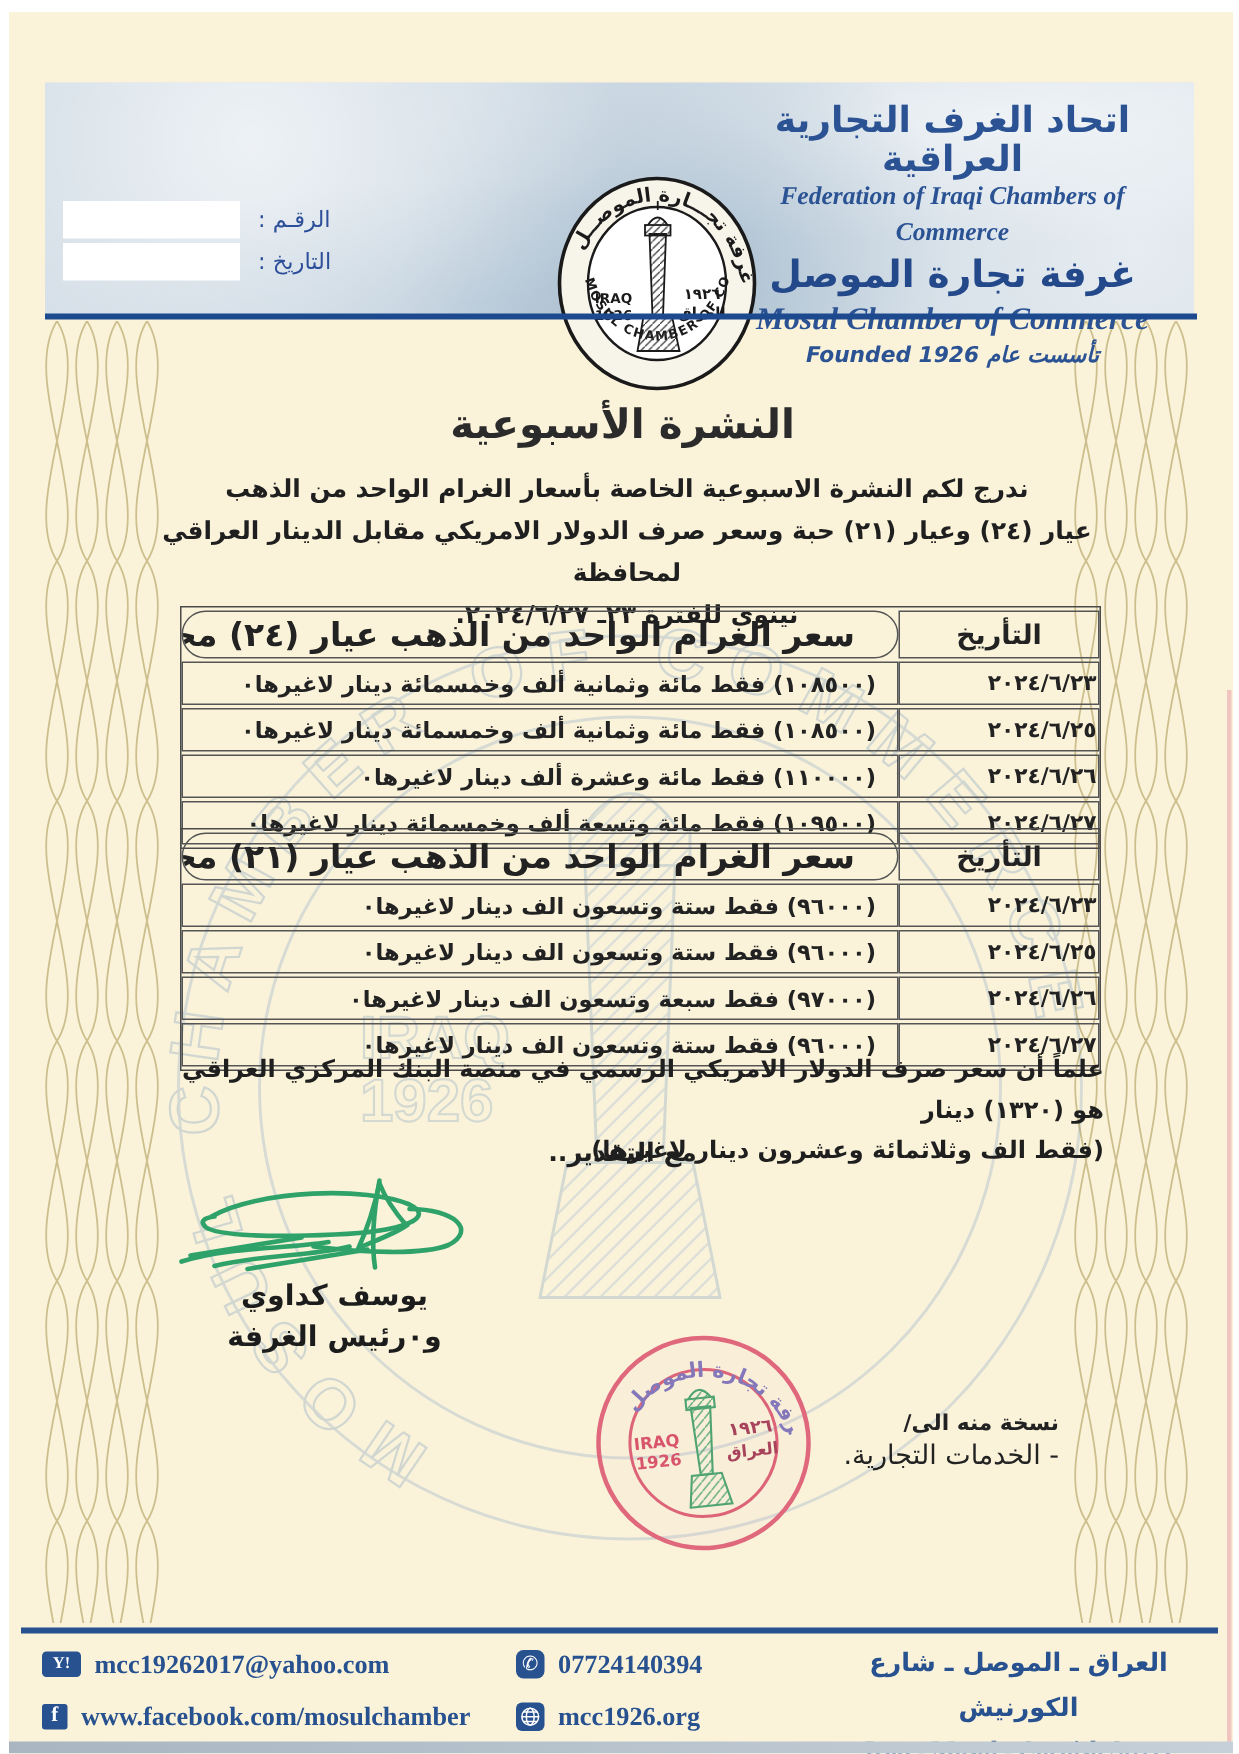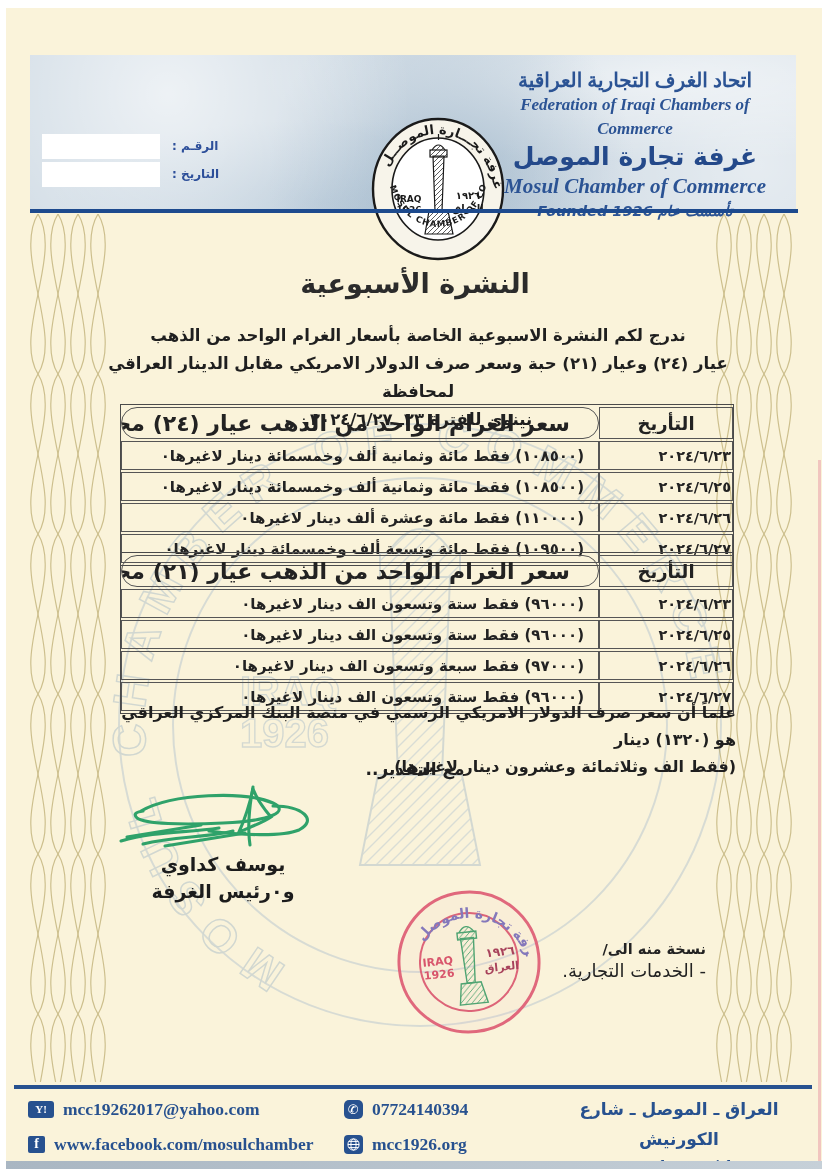--- a/index.html
+++ b/index.html
@@ -22,37 +22,37 @@
       radial-gradient(circle at 18% 25%, rgba(255,255,255,.65), transparent 38%),
       radial-gradient(circle at 55% 75%, rgba(148,174,196,.50), transparent 42%),
       radial-gradient(ellipse at 82% 15%, rgba(255,255,255,.55), transparent 45%),
       radial-gradient(ellipse at 38% 95%, rgba(152,178,200,.45), transparent 40%),
       radial-gradient(circle at 95% 70%, rgba(255,255,255,.5), transparent 35%);
   }
   .hrule{left:30px;top:209px;width:768px;height:4px;background:#1d4a8e;}
   .fields{left:12px;top:78px;width:240px;}
   .field-row{display:flex;align-items:center;gap:12px;height:26px;margin-bottom:2px;}
   .field-box{width:118px;height:25px;background:#fff;}
-  .field-label{direction:rtl;font-size:12px;font-weight:bold;color:#2d4f9a;white-space:nowrap;}
+  .field-label{direction:rtl;font-size:15px;font-weight:normal;color:#2d4f9a;white-space:nowrap;}
   .hdr-text{left:452px;top:12px;width:306px;text-align:center;direction:rtl;color:#2b5394;}
-  .ht1{font-size:20px;font-weight:bold;line-height:26px;font-family:Liberation Serif, serif;}
+  .ht1{font-size:24px;font-weight:bold;line-height:26px;}
   .ht2{font-family:"Liberation Serif",serif;font-style:italic;font-weight:bold;font-size:17px;line-height:24px;text-align:center;}
   .ht3{font-size:25px;font-weight:bold;line-height:32px;color:#24498a;}
   .ht4{font-family:"Liberation Serif",serif;font-style:italic;font-weight:bold;font-size:21px;line-height:27px;}
   .ht5{font-size:14.5px;font-weight:bold;line-height:22px;font-style:italic;}
   .logo{left:340px;top:61px;}
 
   
   .gl{opacity:.85;}
 
   
   .title{left:100px;top:268px;width:630px;text-align:center;direction:rtl;
          font-size:27px;font-weight:bold;color:#2b2b2b;}
   .intro{left:104px;top:312px;width:628px;text-align:center;direction:rtl;
-         font-size:16.5px;font-weight:bold;color:#1f1f1f;line-height:28px;margin-top:10px;}
+         font-size:16.5px;font-weight:bold;color:#1f1f1f;line-height:28px;}
   table.price-table{
     left:120px;width:612px;position:absolute;direction:rtl;
     border-collapse:separate;border-spacing:0 2.5px;
     border:1.6px solid #4a4a4a;table-layout:fixed;
   }
   table.price-table td{border:1.1px solid #555;color:#222;overflow:hidden;white-space:nowrap;}
   col.col-date{width:134px;} col.col-price{width:478px;}
   td.date-h{height:28px;text-align:center;font-size:18px;font-weight:bold;}
   td.price-h{height:28px;text-align:right;padding-right:28px;font-size:22px;font-weight:bold;border-radius:16px;}
   td.d{height:25px;font-size:14.5px;font-weight:bold;letter-spacing:2px;}

